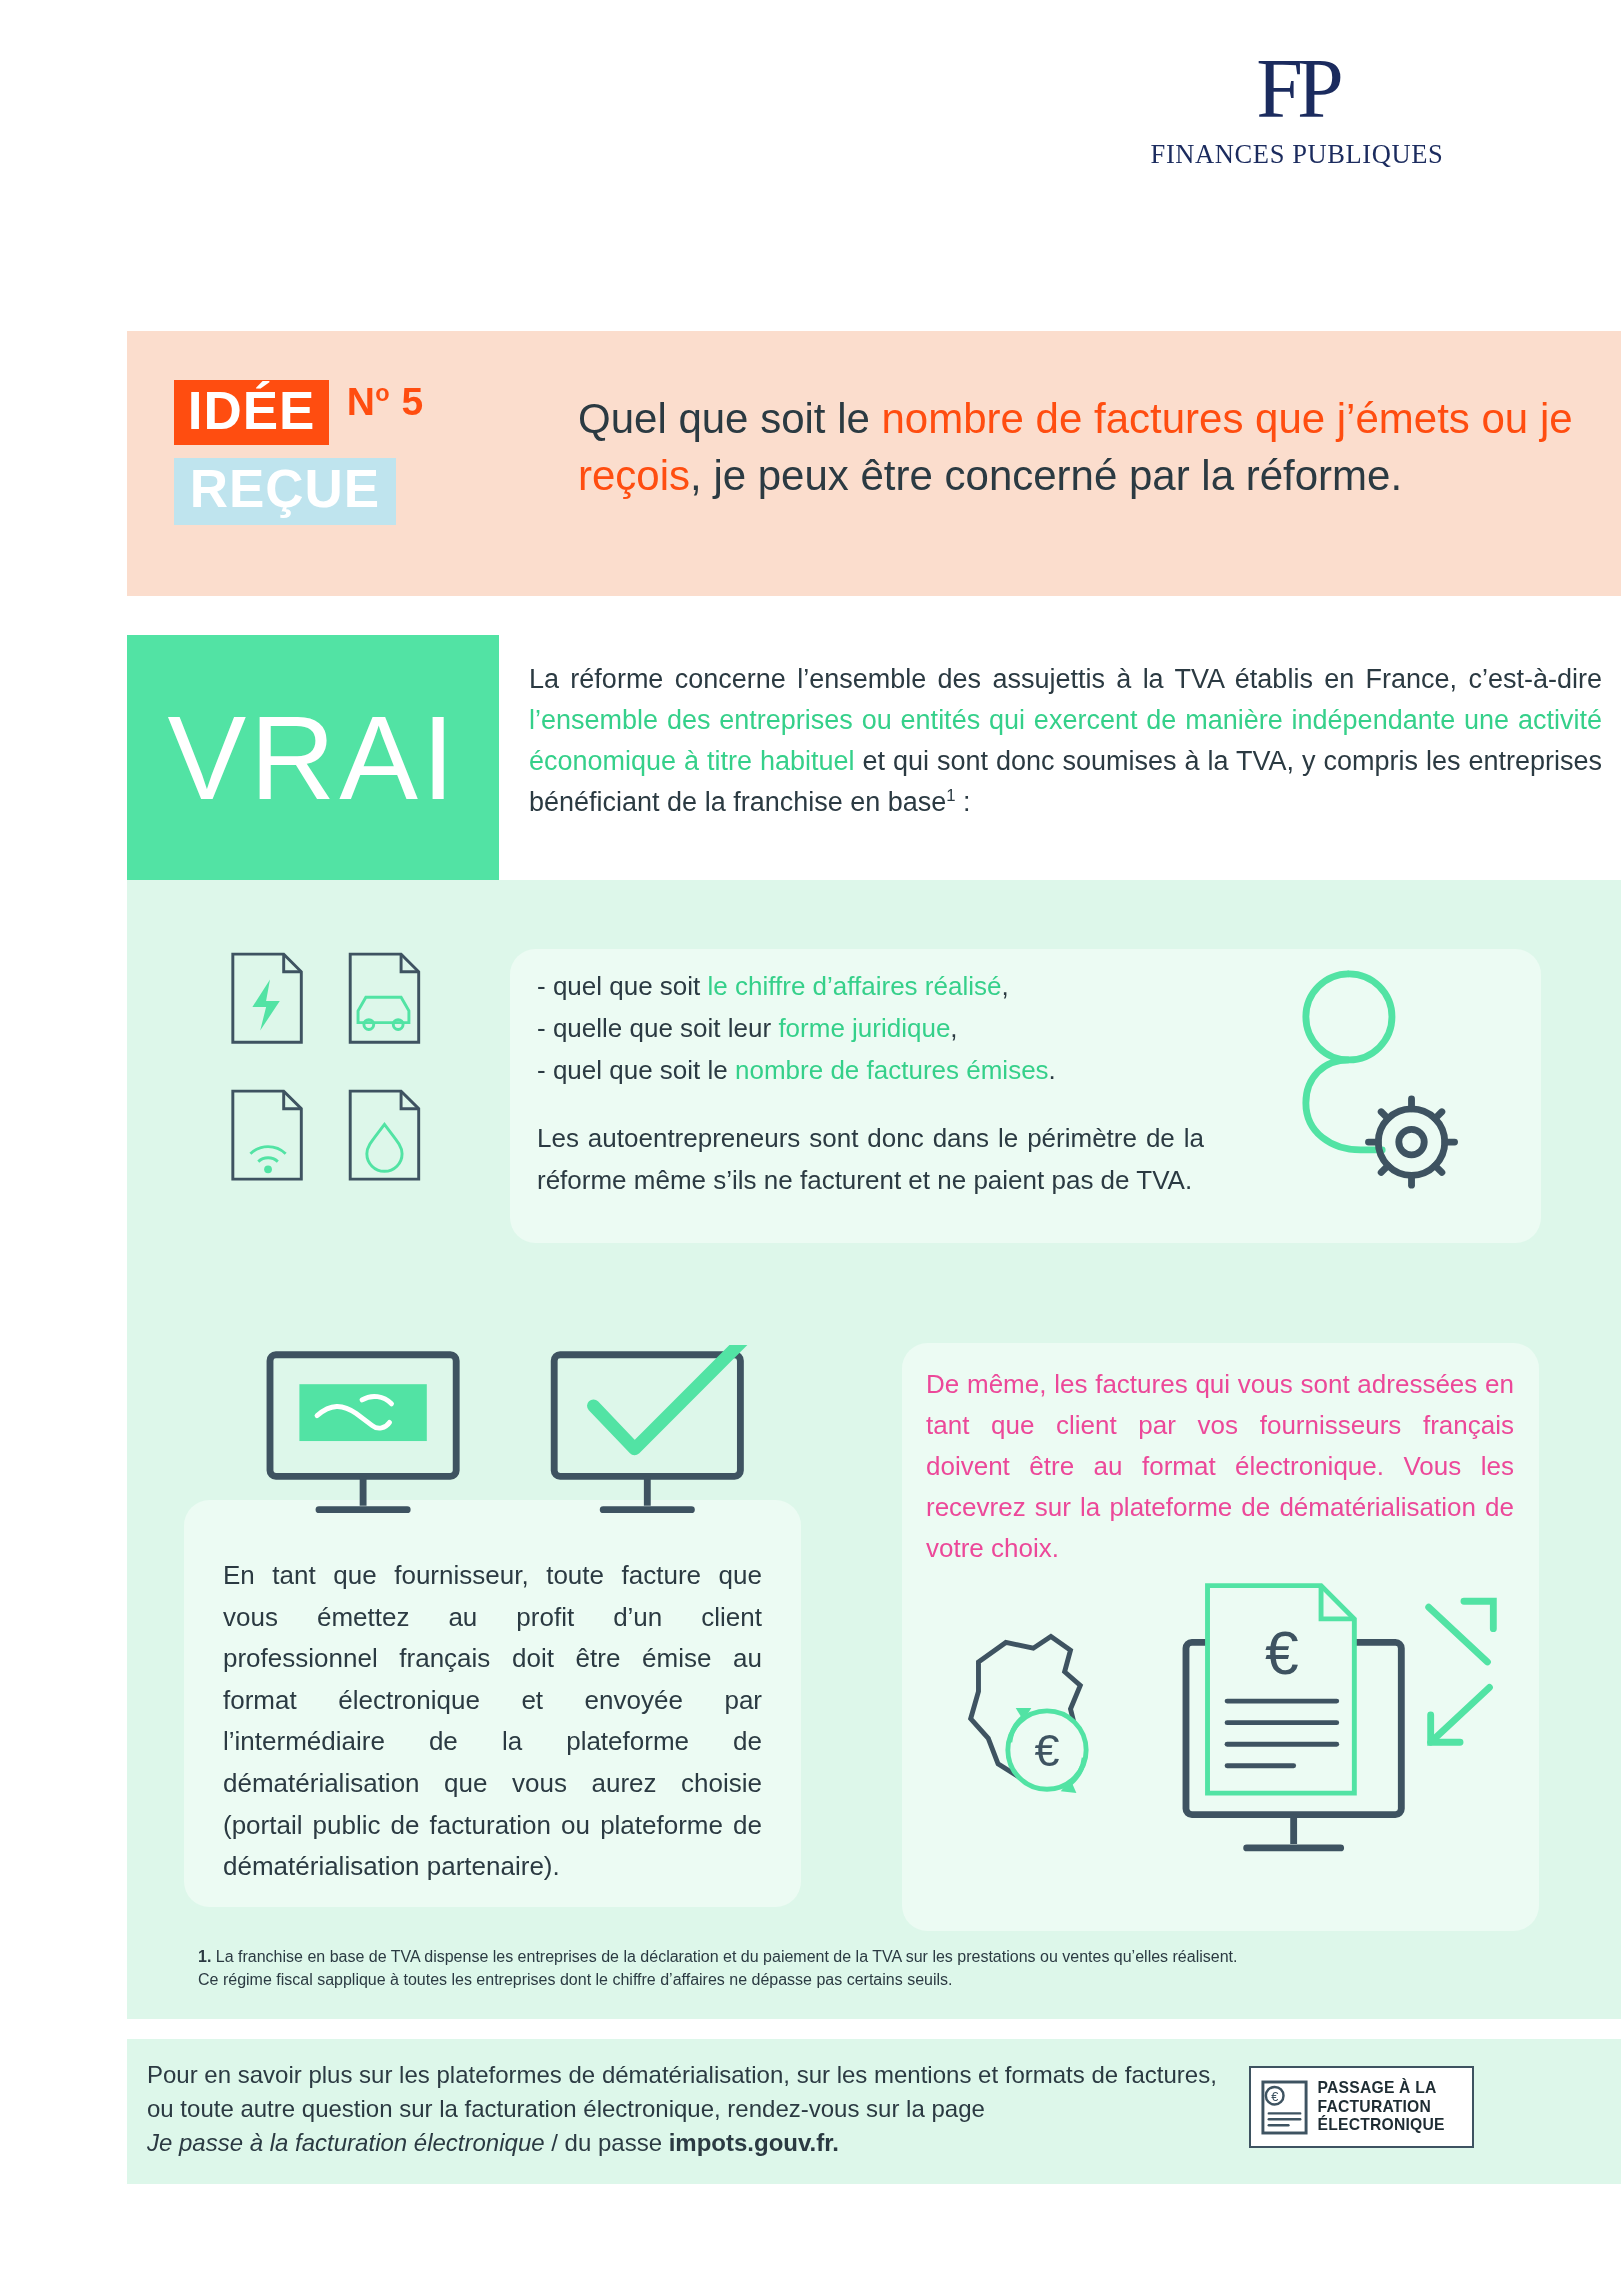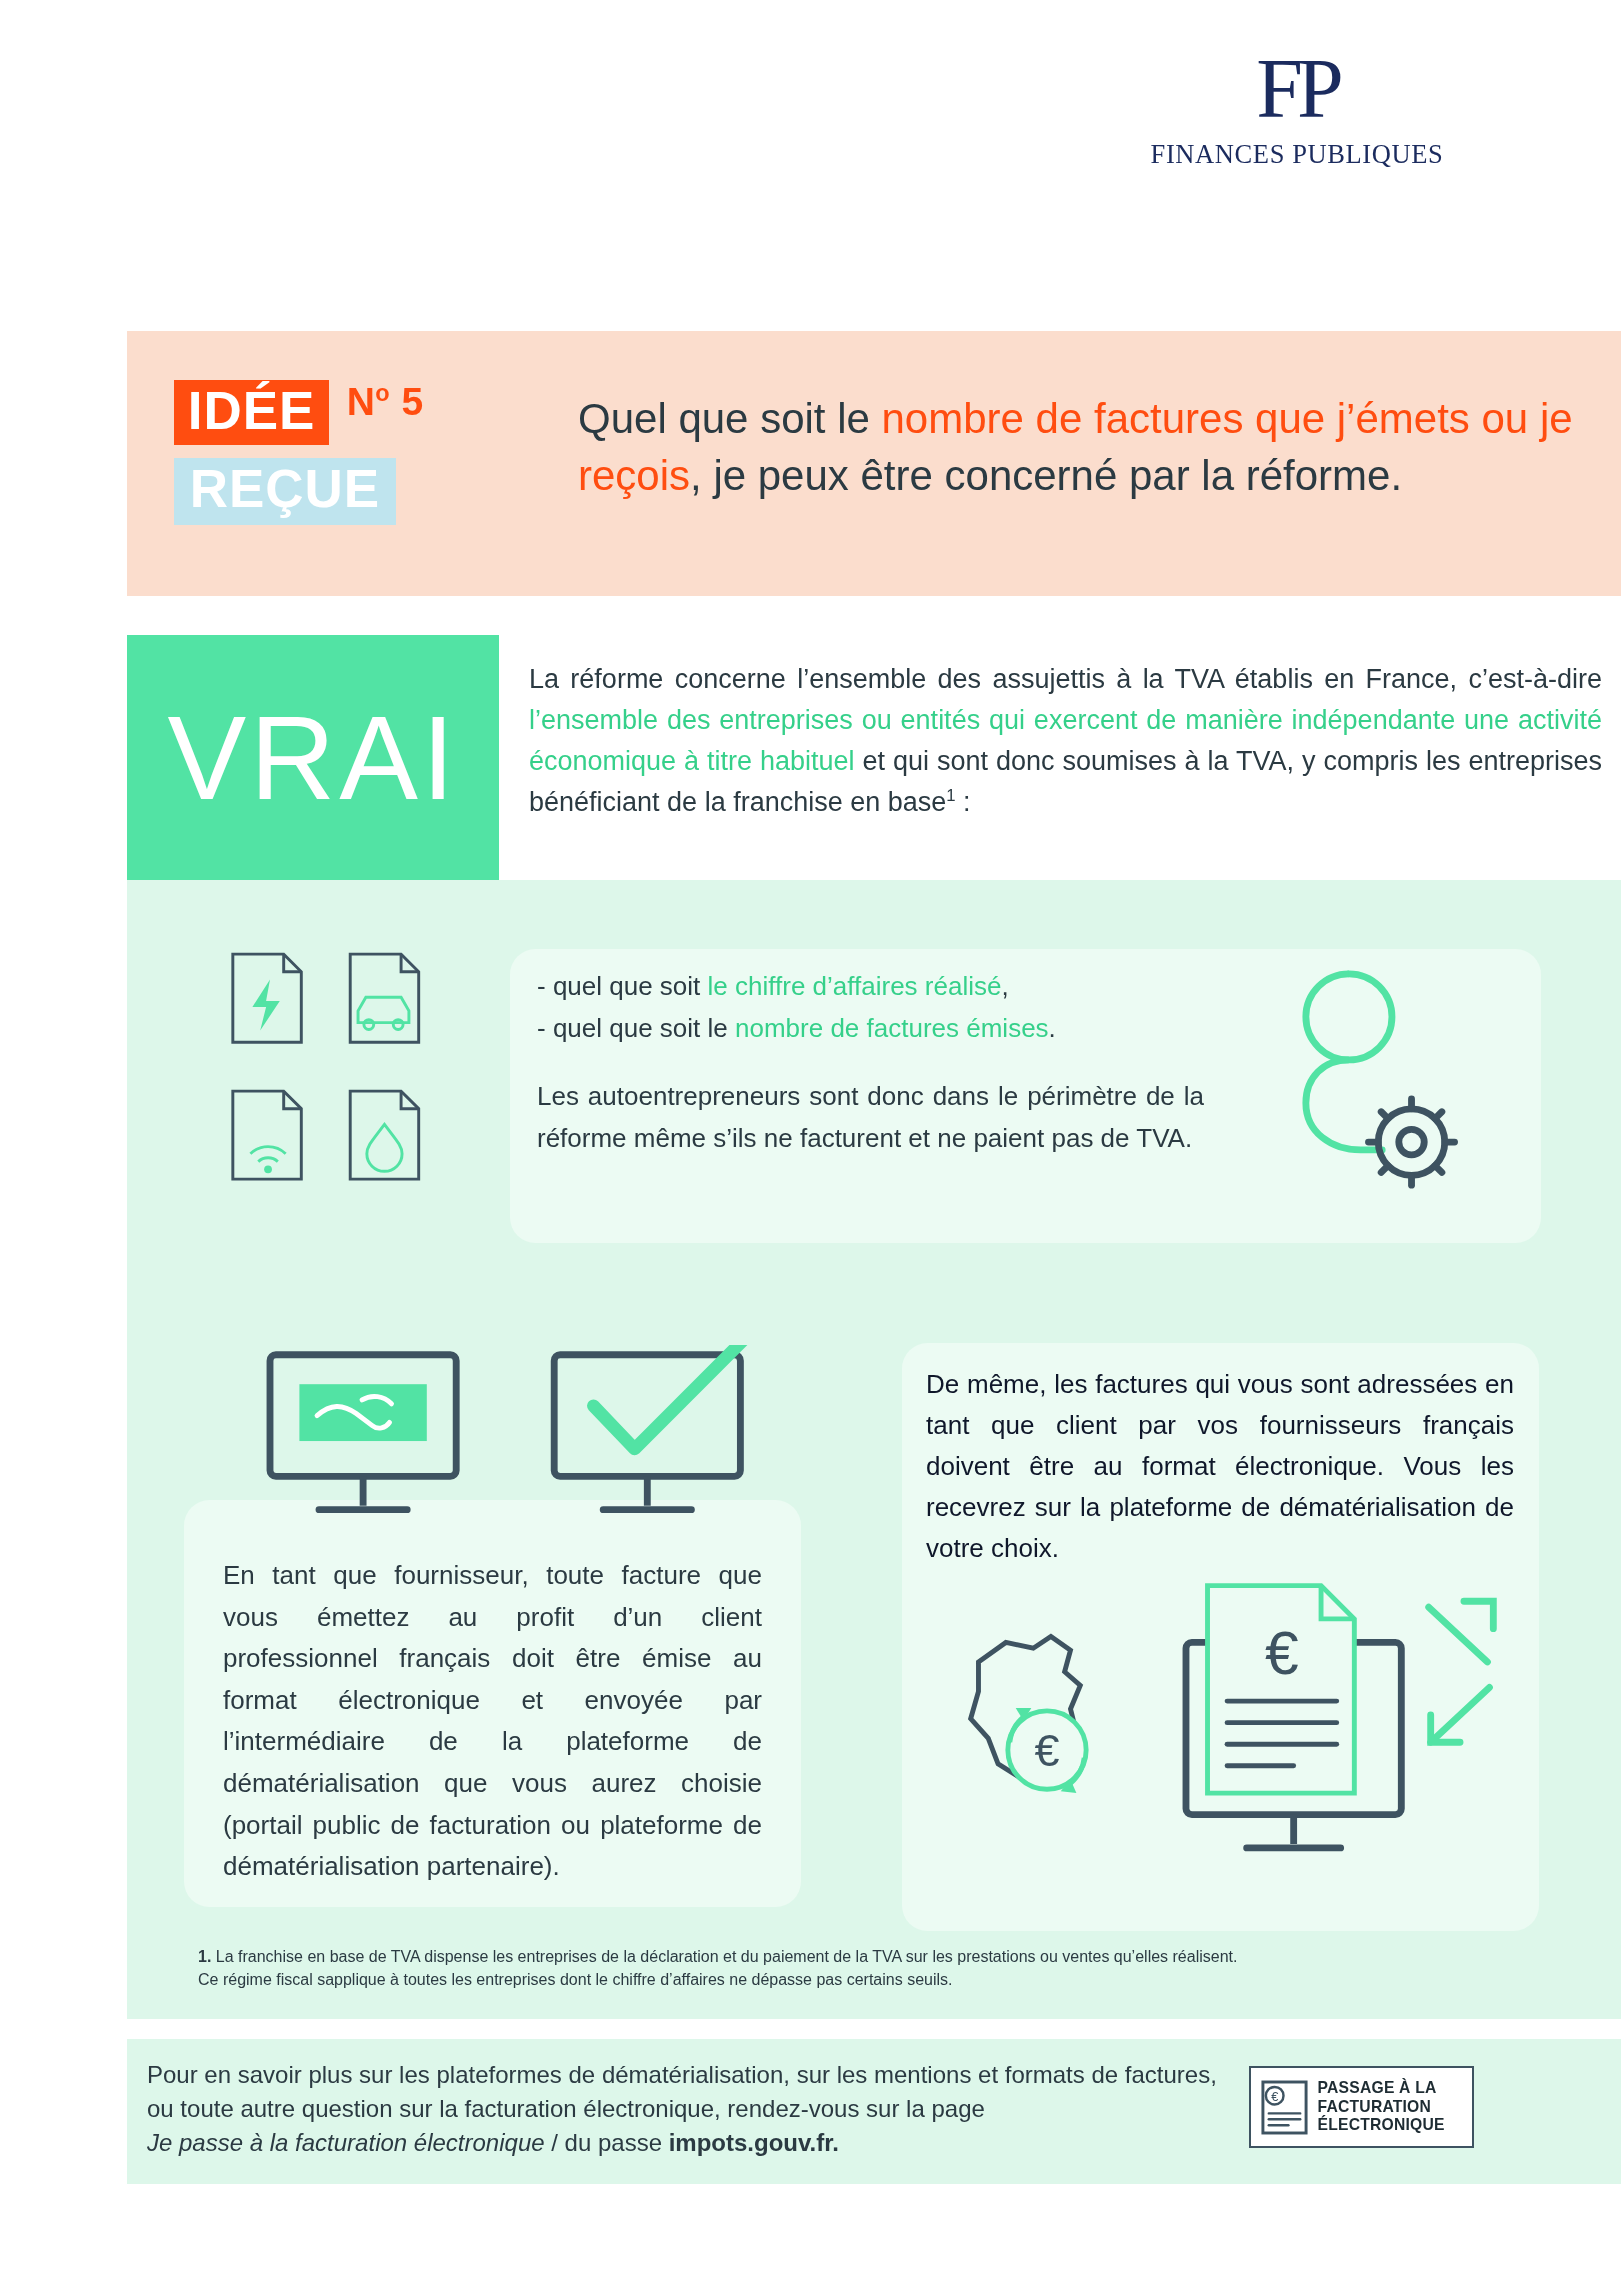--- a/index.html
+++ b/index.html
@@ -240,21 +240,21 @@
     height: 588px;
     background: #ECFBF3;
     border-radius: 25.5px;
   }
   .card3-text {
     position: absolute;
     left: 926px; top: 1364px;
     width: 588px;
     font-size: 26px;
     line-height: 1.58;
-    color: #0f172a;
+    color: #ec4899;
     text-align: justify;
   }
   .monitors {
     position: absolute;
     left: 260px; top: 1345px;
     width: 510px;
     height: 196px;
   }
   .euro-art {
     position: absolute;
@@ -377,20 +377,23 @@
     <g>
       <path d="M128 148 h52 l18 18 v72 h-70 z" fill="none" stroke="#3E5361" stroke-width="3"></path>
       <path d="M180 148 v18 h18" fill="none" stroke="#3E5361" stroke-width="3"></path>
       <path d="M163 182 c12 16 18 22 18 30 a18 18 0 0 1 -36 0 c0 -8 6 -14 18 -30 z" fill="none" stroke="#52E3A4" stroke-width="3"></path>
     </g>
   </svg>
 
   <div class="card1-text">
     <div>
       <span>- quel que soit </span><span class="green">le chiffre d’affaires réalisé</span><span>,</span>
+    </div>
+    <div>
+      <span>- quelle que soit leur </span><span class="green">forme juridique</span><span>,</span>
     </div>
     <div>
       <span>-  quel que soit le </span><span class="green">nombre de factures émises</span><span>.</span>
     </div>
     <p class="sp">Les autoentrepreneurs sont donc dans le périmètre de la réforme même s’ils ne facturent et ne paient pas de TVA.</p>
   </div>
 
   <svg class="person-icon" viewBox="0 0 230 250">
     <path d="M96 18 a44 44 0 0 1 0 88 c-26 0 -44 18 -44 44 c0 30 26 48 56 48 h22" fill="none" stroke="#52E3A4" stroke-width="7" stroke-linecap="round"></path>
     <path d="M96 18 a44 44 0 0 0 0 88" fill="none" stroke="#52E3A4" stroke-width="7"></path>

